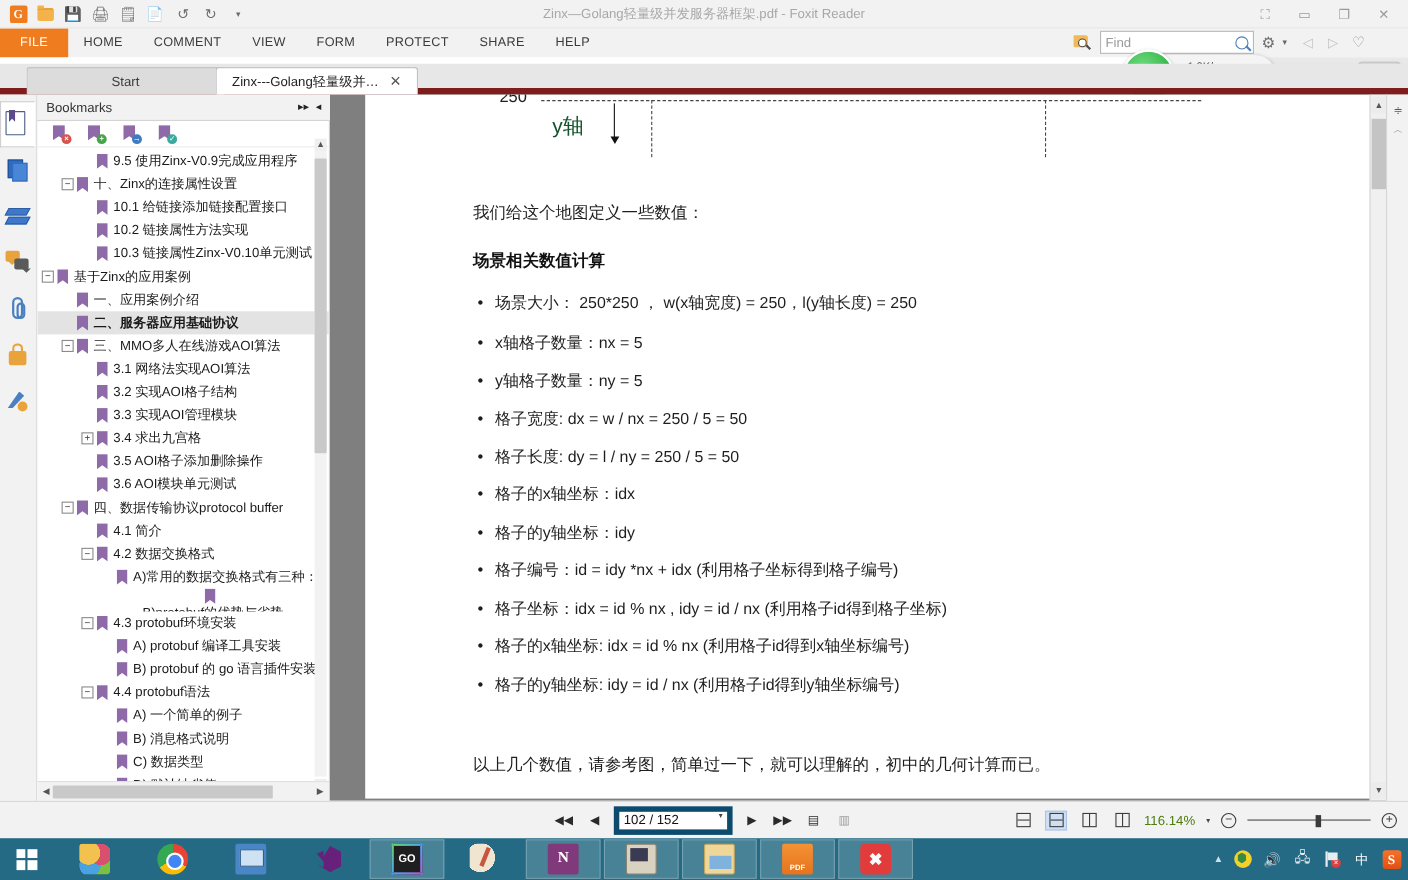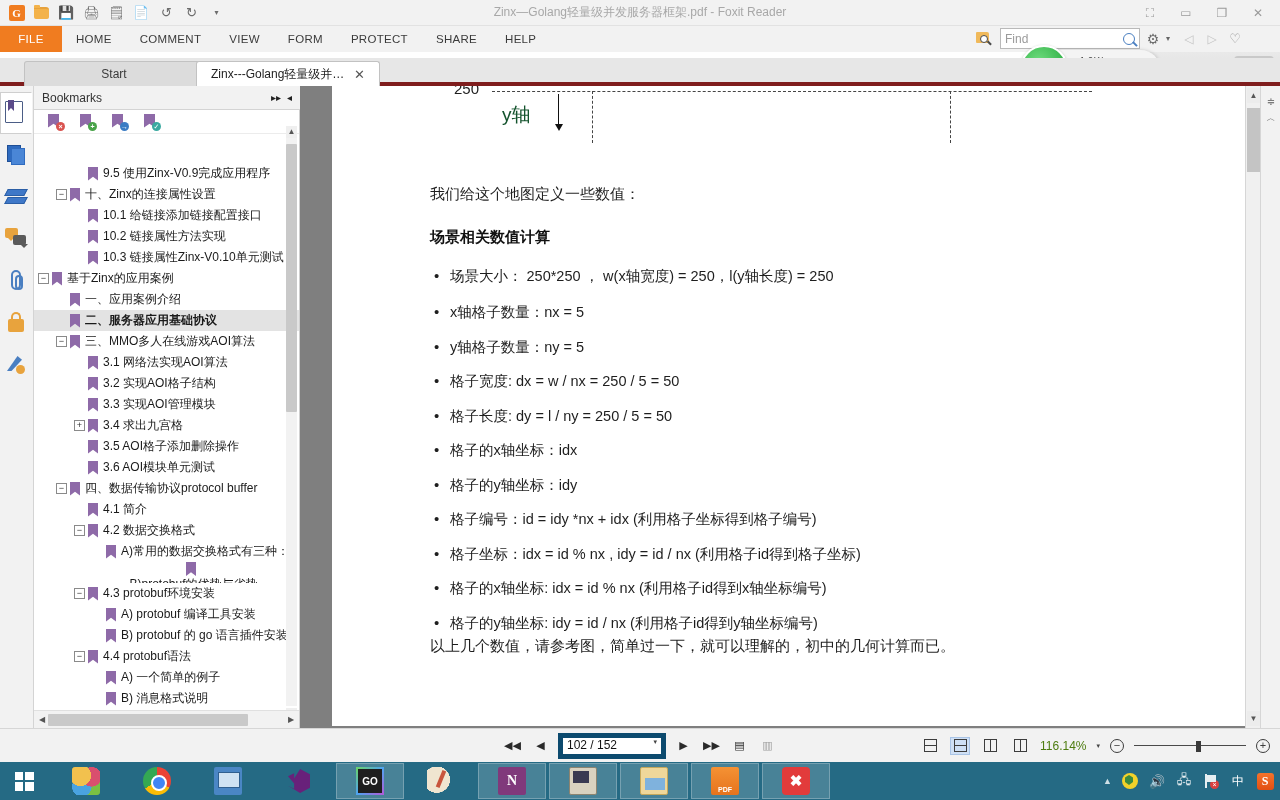--- a/index.html
+++ b/index.html
@@ -129,21 +129,21 @@
     display: flex; align-items: center; justify-content: center; line-height: 1;
   }
   .net-plus::after {
     content:''; position:absolute; right:0px; top:0px; width:7px; height:7px;
     border-radius:50%; background:#e04040;
   }
 
   
   .tabbar {
     position: absolute; left: 0; top: 58px; width: 1280px; height: 28px;
-    background: #e7e7e7; border-bottom: 4px solid #7f1d1d;
+    background: #e7e7e7; border-bottom: 6px solid #7f1d1d;
   }
   .tab {
     position: absolute; top: 3px; height: 25px; display: flex; align-items: center;
     font-size: 12px; color: #3a3a3a; padding: 0 14px;
     border: 1px solid #c2c2c2; border-bottom: none;
     border-radius: 3px 3px 0 0;
     transform: skewX(0deg);
   }
   .tab.inactive { left: 24px; width: 180px; background: #dcdcdc; justify-content: center; }
   .tab.active {
@@ -564,21 +564,21 @@
           <div class="flag"></div>
           <div class="badge bd-blue">→</div>
         </div>
       <div class="bmt">
           <div class="flag"></div>
           <div class="badge bd-teal">✓</div>
         </div>
     </div>
 
     <div class="bm-list" id="bm-list">
-        <div class="bm-row" style="padding-left: 40px; margin-top: 27px;">
+        <div class="bm-row" style="padding-left: 40px;">
           <div class="bm-dots"></div>
           <div class="bm-flag"></div>
           <div class="bm-lbl">9.5 使用Zinx-V0.9完成应用程序</div>
         </div>
         <div class="bm-row" style="padding-left: 22px;">
           <div class="bm-exp">−</div>
           <div class="bm-flag"></div>
           <div class="bm-lbl">十、Zinx的连接属性设置</div>
         </div>
         <div class="bm-row" style="padding-left: 40px;">
@@ -747,21 +747,21 @@
             <div class="p-li" style="margin-top: 12px;">y轴格子数量：ny = 5</div>
             <div class="p-li" style="margin-top: 12px;">格子宽度: dx = w / nx = 250 / 5 = 50</div>
             <div class="p-li" style="margin-top: 12px;">格子长度: dy = l / ny = 250 / 5 = 50</div>
             <div class="p-li" style="margin-top: 12px;">格子的x轴坐标：idx</div>
             <div class="p-li" style="margin-top: 12px;">格子的y轴坐标：idy</div>
             <div class="p-li" style="margin-top: 12px;">格子编号：id = idy *nx + idx (利用格子坐标得到格子编号)</div>
             <div class="p-li" style="margin-top: 12px;">格子坐标：idx = id % nx , idy = id / nx (利用格子id得到格子坐标)</div>
             <div class="p-li" style="margin-top: 12px;">格子的x轴坐标: idx = id % nx (利用格子id得到x轴坐标编号)</div>
             <div class="p-li" style="margin-top: 12px;">格子的y轴坐标: idy = id / nx (利用格子id得到y轴坐标编号)</div>
           </div>
-        <div class="p-para" style="">以上几个数值，请参考图，简单过一下，就可以理解的，初中的几何计算而已。</div>
+        <div class="p-para" style="margin-top:50px;">以上几个数值，请参考图，简单过一下，就可以理解的，初中的几何计算而已。</div>
       </div>
     </div>
 
     <div class="doc-scroll">
       <div class="doc-up">▲</div>
       <div class="doc-thumb"></div>
       <div class="doc-dn">▼</div>
     </div>
   </div>
 

